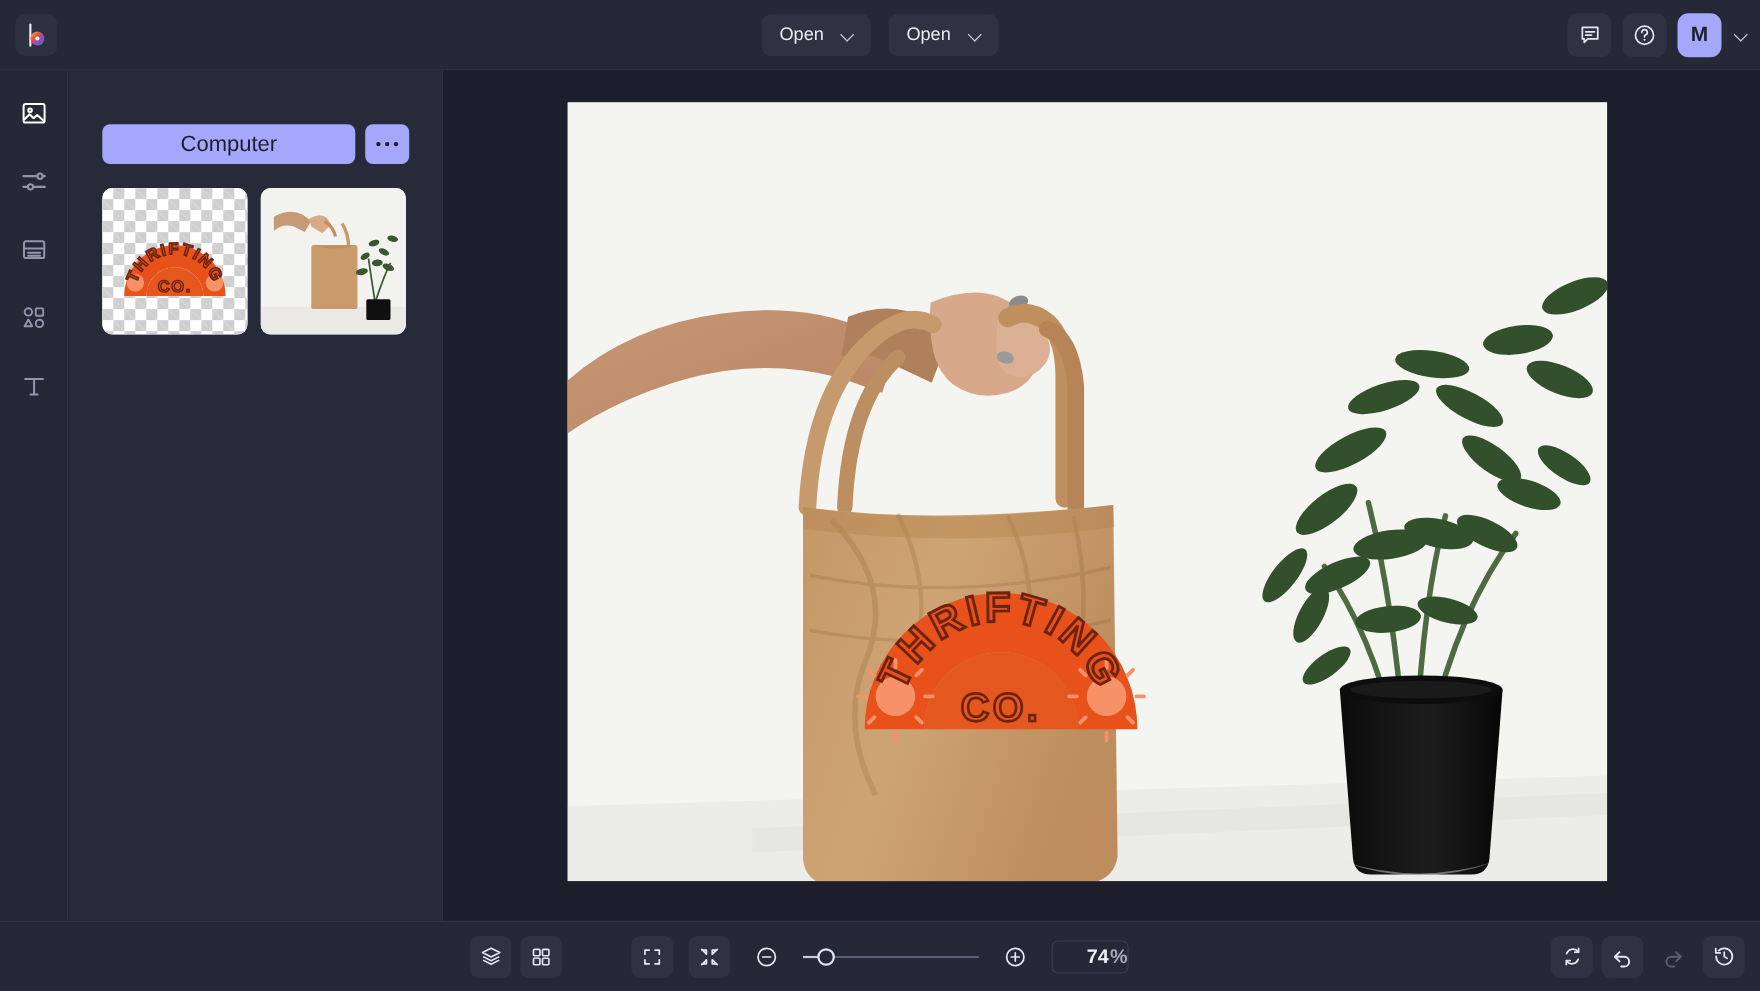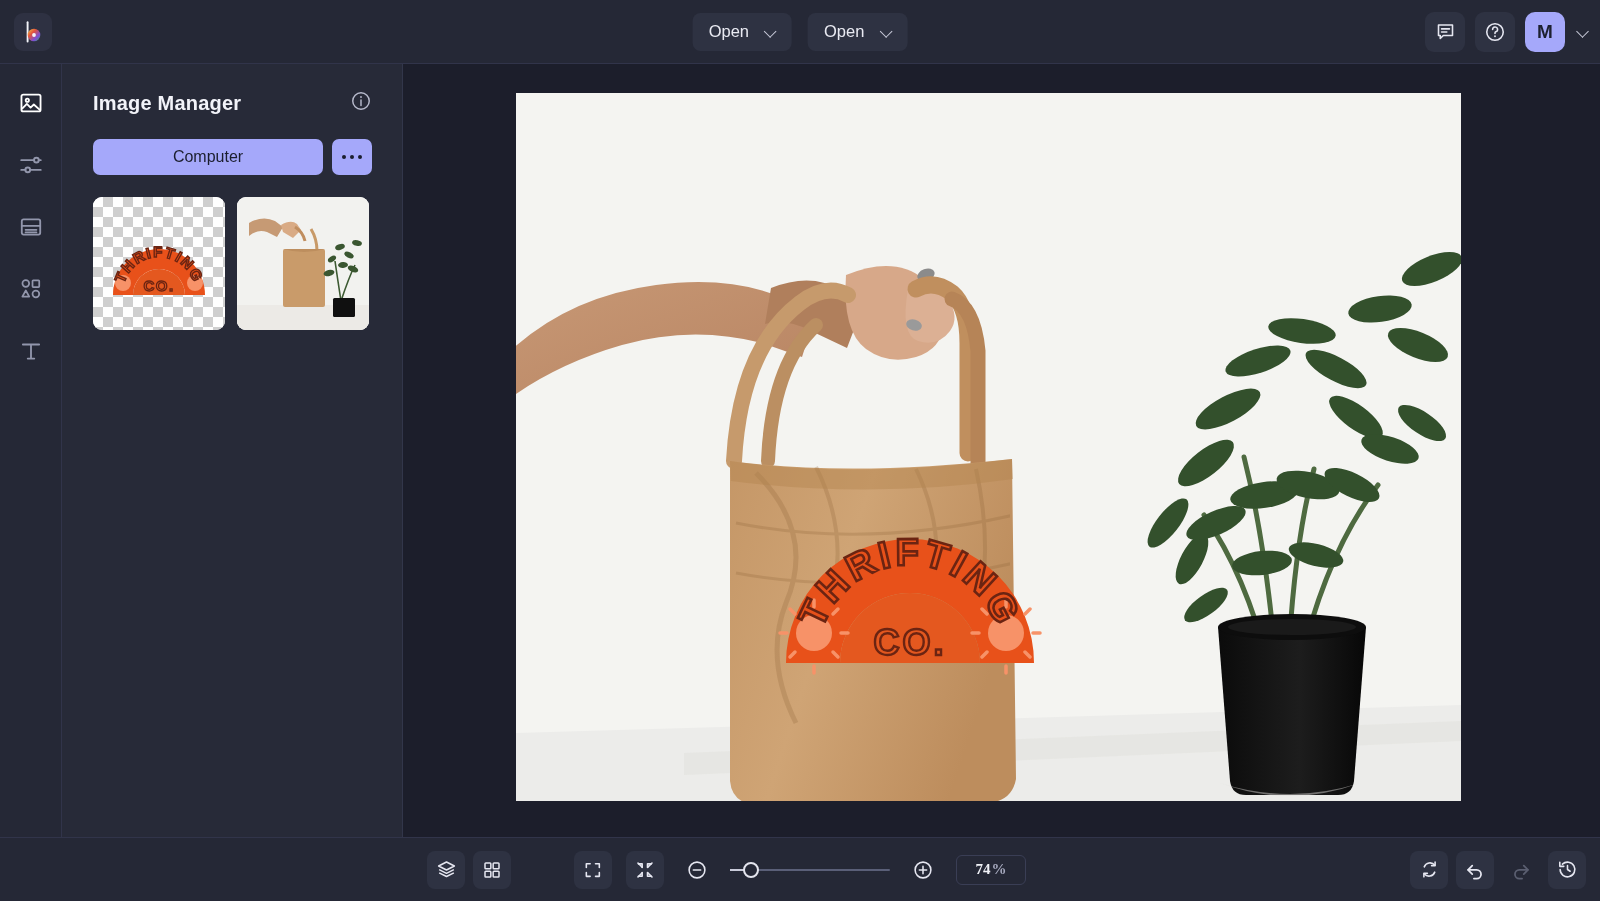--- a/index.html
+++ b/index.html
@@ -85,21 +85,21 @@
     width: 341px; min-width: 341px; background: #272a38;
     border-right: 1px solid #32364a;
     padding: 26px 30px 0 31px;
   }
   .panel-head { display: flex; align-items: center; justify-content: space-between; }
   .panel-title { color: #f2f3f9; font-size: 20px; font-weight: 700; letter-spacing: .2px; }
   .info-icon { cursor: pointer; }
   .btn-row { display: flex; gap: 9px; margin-top: 23px; }
   .btn-primary {
     flex: 1; height: 36px; border-radius: 7px; background: #a5a8fa;
-    color: #1b1e2e; font-size: 16px; display: flex; align-items: center; justify-content: center;
+    color: #1b1e2e; font-size: 20px; display: flex; align-items: center; justify-content: center;
     cursor: pointer;
   }
   .btn-dots {
     width: 40px; height: 36px; border-radius: 7px; background: #a5a8fa;
     display: flex; align-items: center; justify-content: center; gap: 3.5px; cursor: pointer;
   }
   .btn-dots i { width: 4.5px; height: 4.5px; border-radius: 50%; background: #1b1e2e; display:block; }
   .btn-search {
     margin-top: 11px; height: 36px; border-radius: 7px;
     background: #30344a; border: 1px solid #3c4059;
@@ -153,22 +153,22 @@
   .slider-track {
     position: absolute; top: 8px; left: 0; right: 0; height: 2px; background: #5a5f78; border-radius: 2px;
   }
   .slider-fill { position: absolute; top: 8px; left: 0; width: 18px; height: 2px; background: #c9cbda; }
   .slider-knob {
     position: absolute; top: 1px; left: 13px; width: 16px; height: 16px;
     border-radius: 50%; background: #252836; border: 2px solid #e4e5ee;
   }
   .zoom-field {
     width: 70px; height: 30px; border-radius: 6px; border: 1px solid #3a3e55;
-    display: flex; align-items: center; justify-content: center;
-    font-size: 15px; font-weight: 700; color: #f0f1f7; font-family: Liberation Serif, serif;
+    display: flex; align-items: center; justify-content: flex-end;
+    font-size: 18px; font-weight: 700; color: #f0f1f7;
   }
   .zoom-pct { color: #a7aabf; font-weight: 700; margin-left: 1px; }
 </style>
 </head>
 <body>
 
 <div class="app">
 
   <div class="topbar">
 
@@ -253,30 +253,20 @@
         </svg>
       </div>
       <div class="rail-item">
         <svg width="26" height="26" viewBox="0 0 24 24" fill="none" stroke="#9296ac" stroke-width="1.7">
           <path d="M4.5 6h15M12 6v13M9 19h6" stroke-linecap="round"></path>
         </svg>
       </div>
     </div>
 
     <div class="panel">
-      <div class="panel-head">
-        <div class="panel-title">Image Manager</div>
-        <div class="info-icon">
-          <svg width="22" height="22" viewBox="0 0 24 24" fill="none" stroke="#b6b9cb" stroke-width="1.6">
-            <circle cx="12" cy="12" r="9"></circle>
-            <path d="M12 11v6" stroke-linecap="round"></path>
-            <circle cx="12" cy="7.6" r="1" fill="#b6b9cb" stroke="none"></circle>
-          </svg>
-        </div>
-      </div>
 
       <div class="btn-row">
         <div class="btn-primary">
           <span>Computer</span>
         </div>
         <div class="btn-dots">
           <i></i>
           <i></i>
           <i></i>
         </div>

